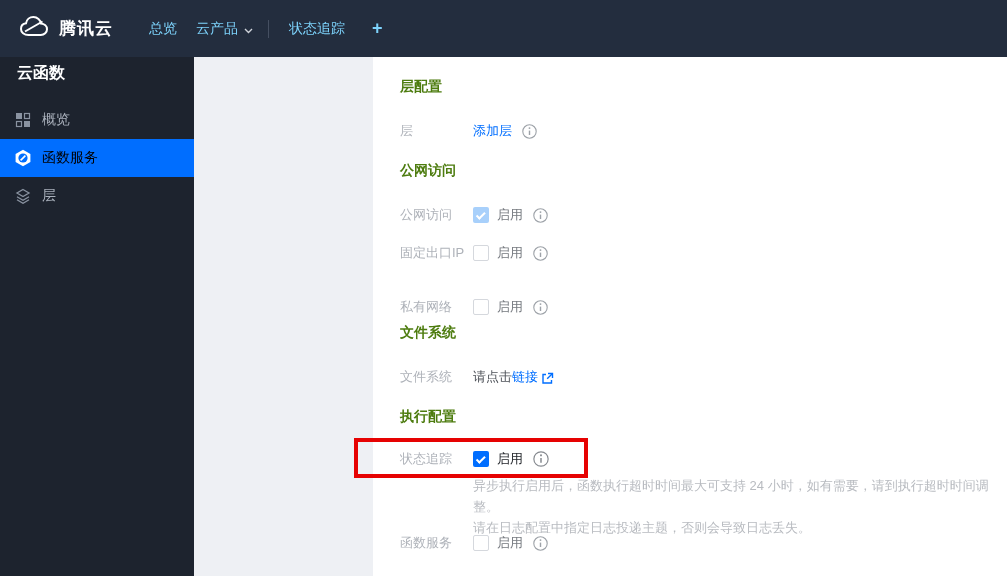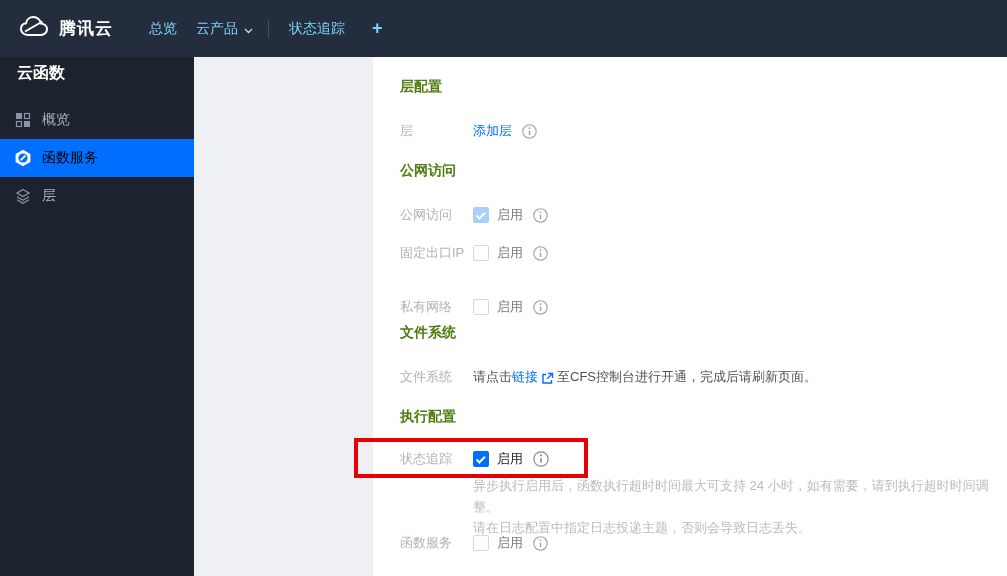--- a/index.html
+++ b/index.html
@@ -189,21 +189,20 @@
         <span class="flabel">文件系统</span>
         <span class="body-text">请点击</span>
         <a class="link">链接</a>
         <span class="ext-icon">
           <svg width="13" height="13" viewBox="0 0 13 13" fill="none" stroke="#006eff" stroke-width="1.4">
             <path d="M5 2.5 H2 V11 H10.5 V8"></path>
             <path d="M7 1.5 H11.5 V6"></path>
             <line x1="11" y1="2" x2="6.2" y2="6.8"></line>
           </svg>
         </span>
-        <span class="body-text">至CFS控制台进行开通，完成后请刷新页面。</span>
       </div>
 
       <div class="sec-title" style="top:364px">执行配置</div>
 
       <div class="frow" style="top:404px">
         <span class="flabel">状态追踪</span>
         <span class="cb cb-checked">
             <span class="checkmark"></span>
           </span>
         <span class="enable-dark">启用</span>

